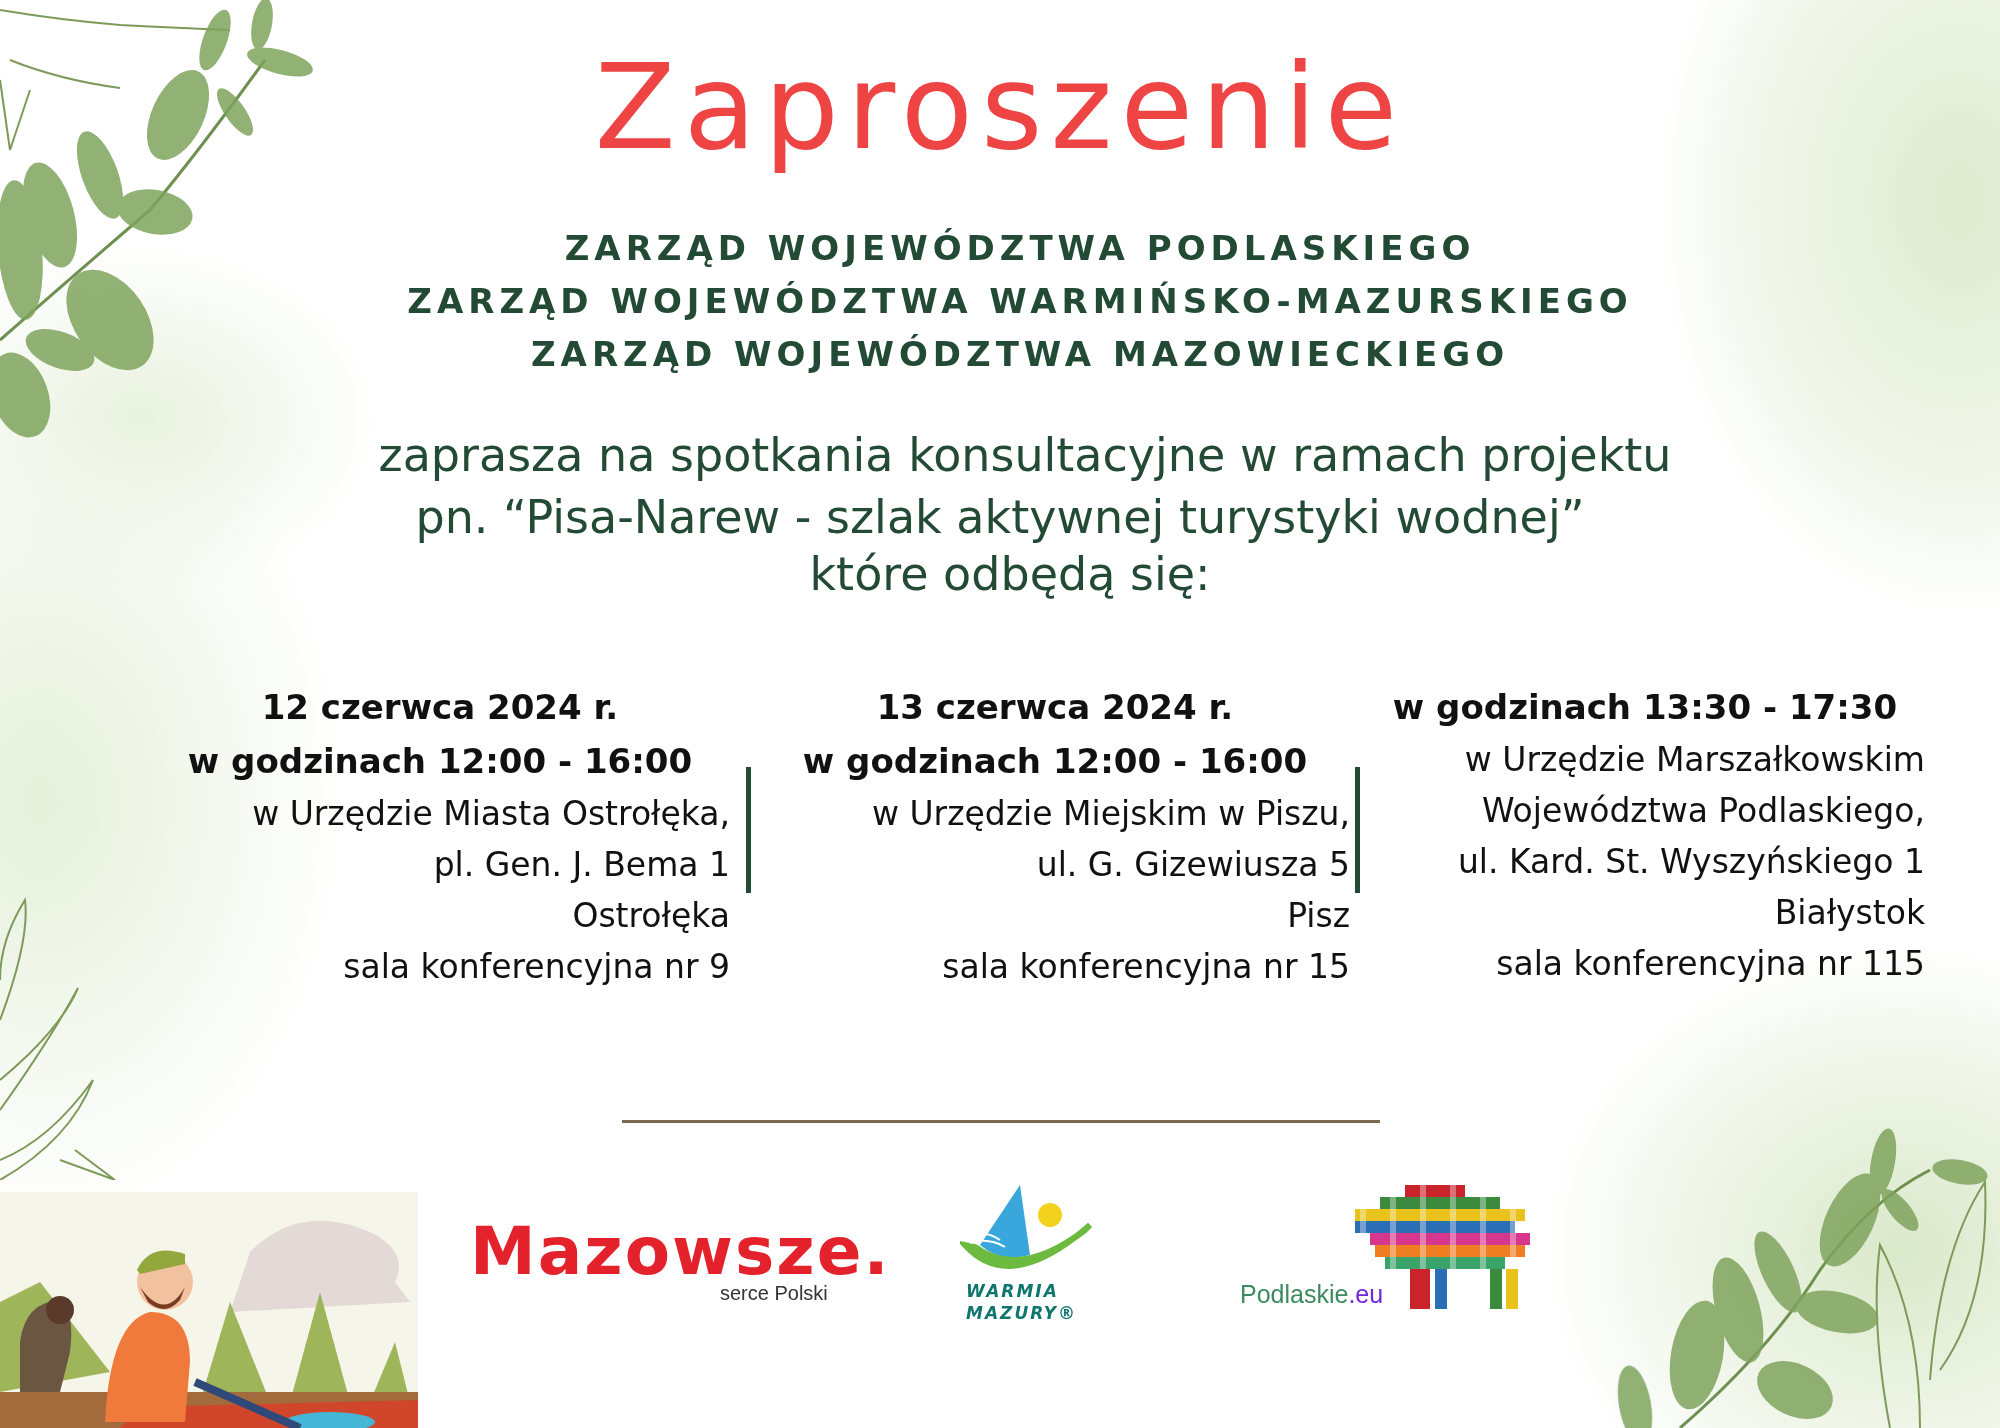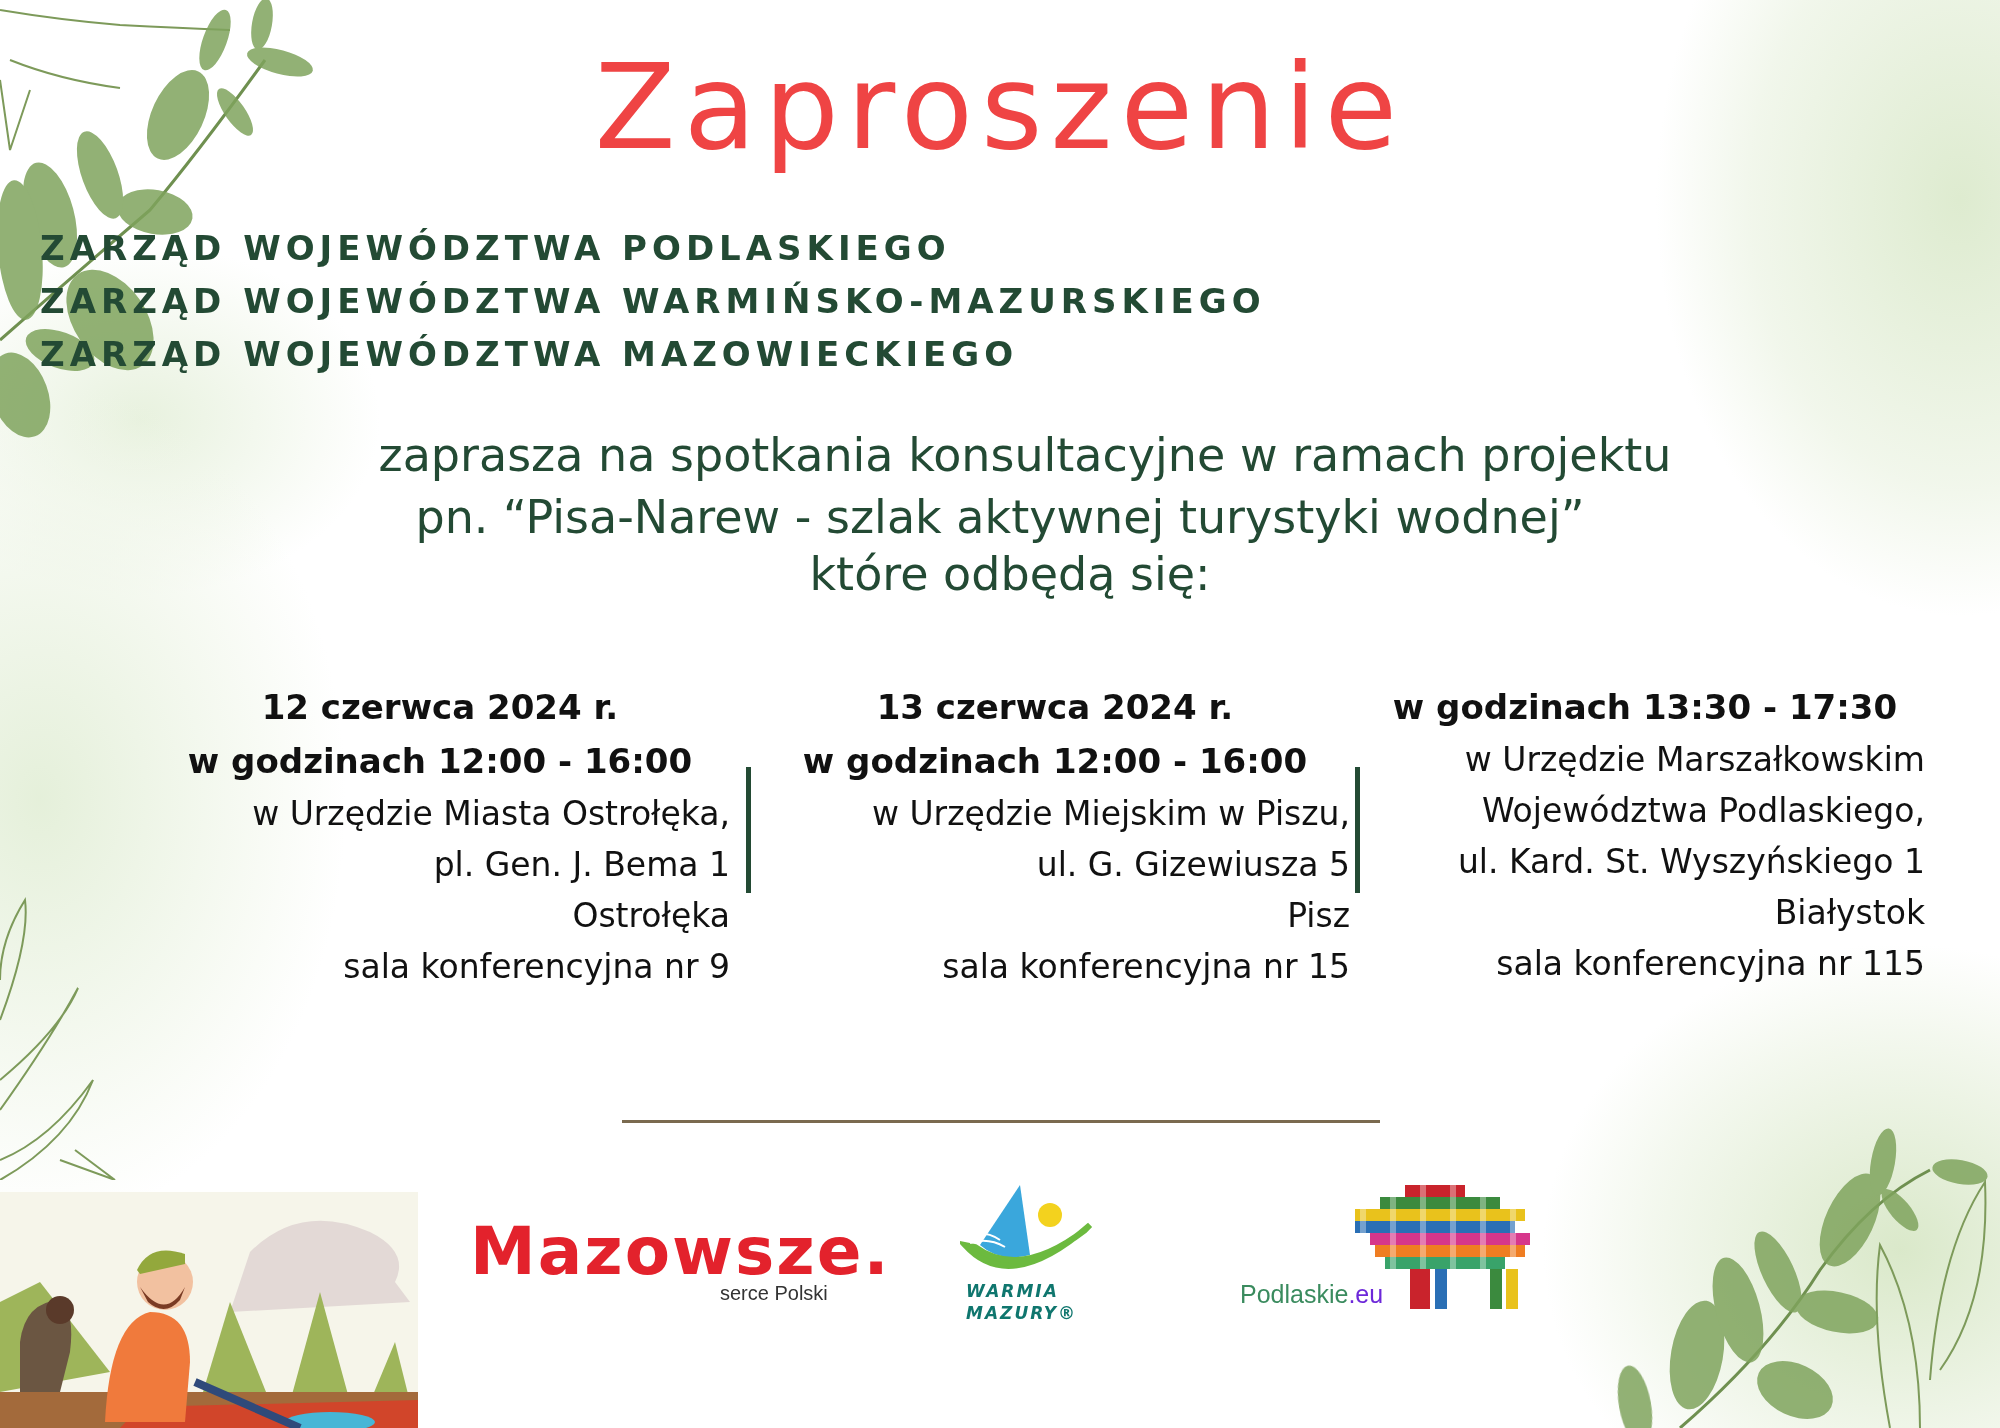--- a/index.html
+++ b/index.html
@@ -9,21 +9,21 @@
   .bg { position:absolute; inset:0;
     background:
       radial-gradient(ellipse 380px 520px at 1960px 200px, rgba(220,234,205,0.95), rgba(232,241,222,0.6) 55%, rgba(255,255,255,0) 80%),
       radial-gradient(ellipse 420px 360px at 1900px 1250px, rgba(214,230,196,0.9), rgba(232,241,222,0.5) 60%, rgba(255,255,255,0) 85%),
       radial-gradient(ellipse 360px 500px at 40px 800px, rgba(226,238,214,0.9), rgba(240,246,233,0.5) 60%, rgba(255,255,255,0) 85%),
       radial-gradient(ellipse 300px 220px at 140px 420px, rgba(226,238,214,0.8), rgba(255,255,255,0) 80%),
       #ffffff; }
   .title { position:absolute; left:0; right:0; top:38px; text-align:center;
     font-family:"DejaVu Sans", sans-serif; font-weight:normal; font-size:118px;
     letter-spacing:8px; color:#ef4444; }
-  .boards { position:absolute; left:0; right:0; top:222px; text-align:left;padding-left:40px; }
+  .boards { position:absolute; left:0; right:0; top:222px; text-align:center;padding-left:40px; }
   .board { font-family:"DejaVu Sans", sans-serif; font-weight:bold; font-size:34px;
     letter-spacing:5px; color:#234a34; line-height:53px; }
   .invite { position:absolute; left:0; right:0; top:424px; text-align:center;
     color:#234a34; font-family:"DejaVu Sans", sans-serif; font-size:46px; }
   .invite .l1 { line-height:62px; margin-left:50px; }
   .invite .l2 { line-height:62px; }
   .invite .l3 { line-height:52px; margin-left:20px; }
   .events { position:absolute; top:680px; left:150px; width:1780px; height:380px; }
   .event { position:absolute; top:0; text-align:center; color:#111;
     font-family:"DejaVu Sans", sans-serif; }

